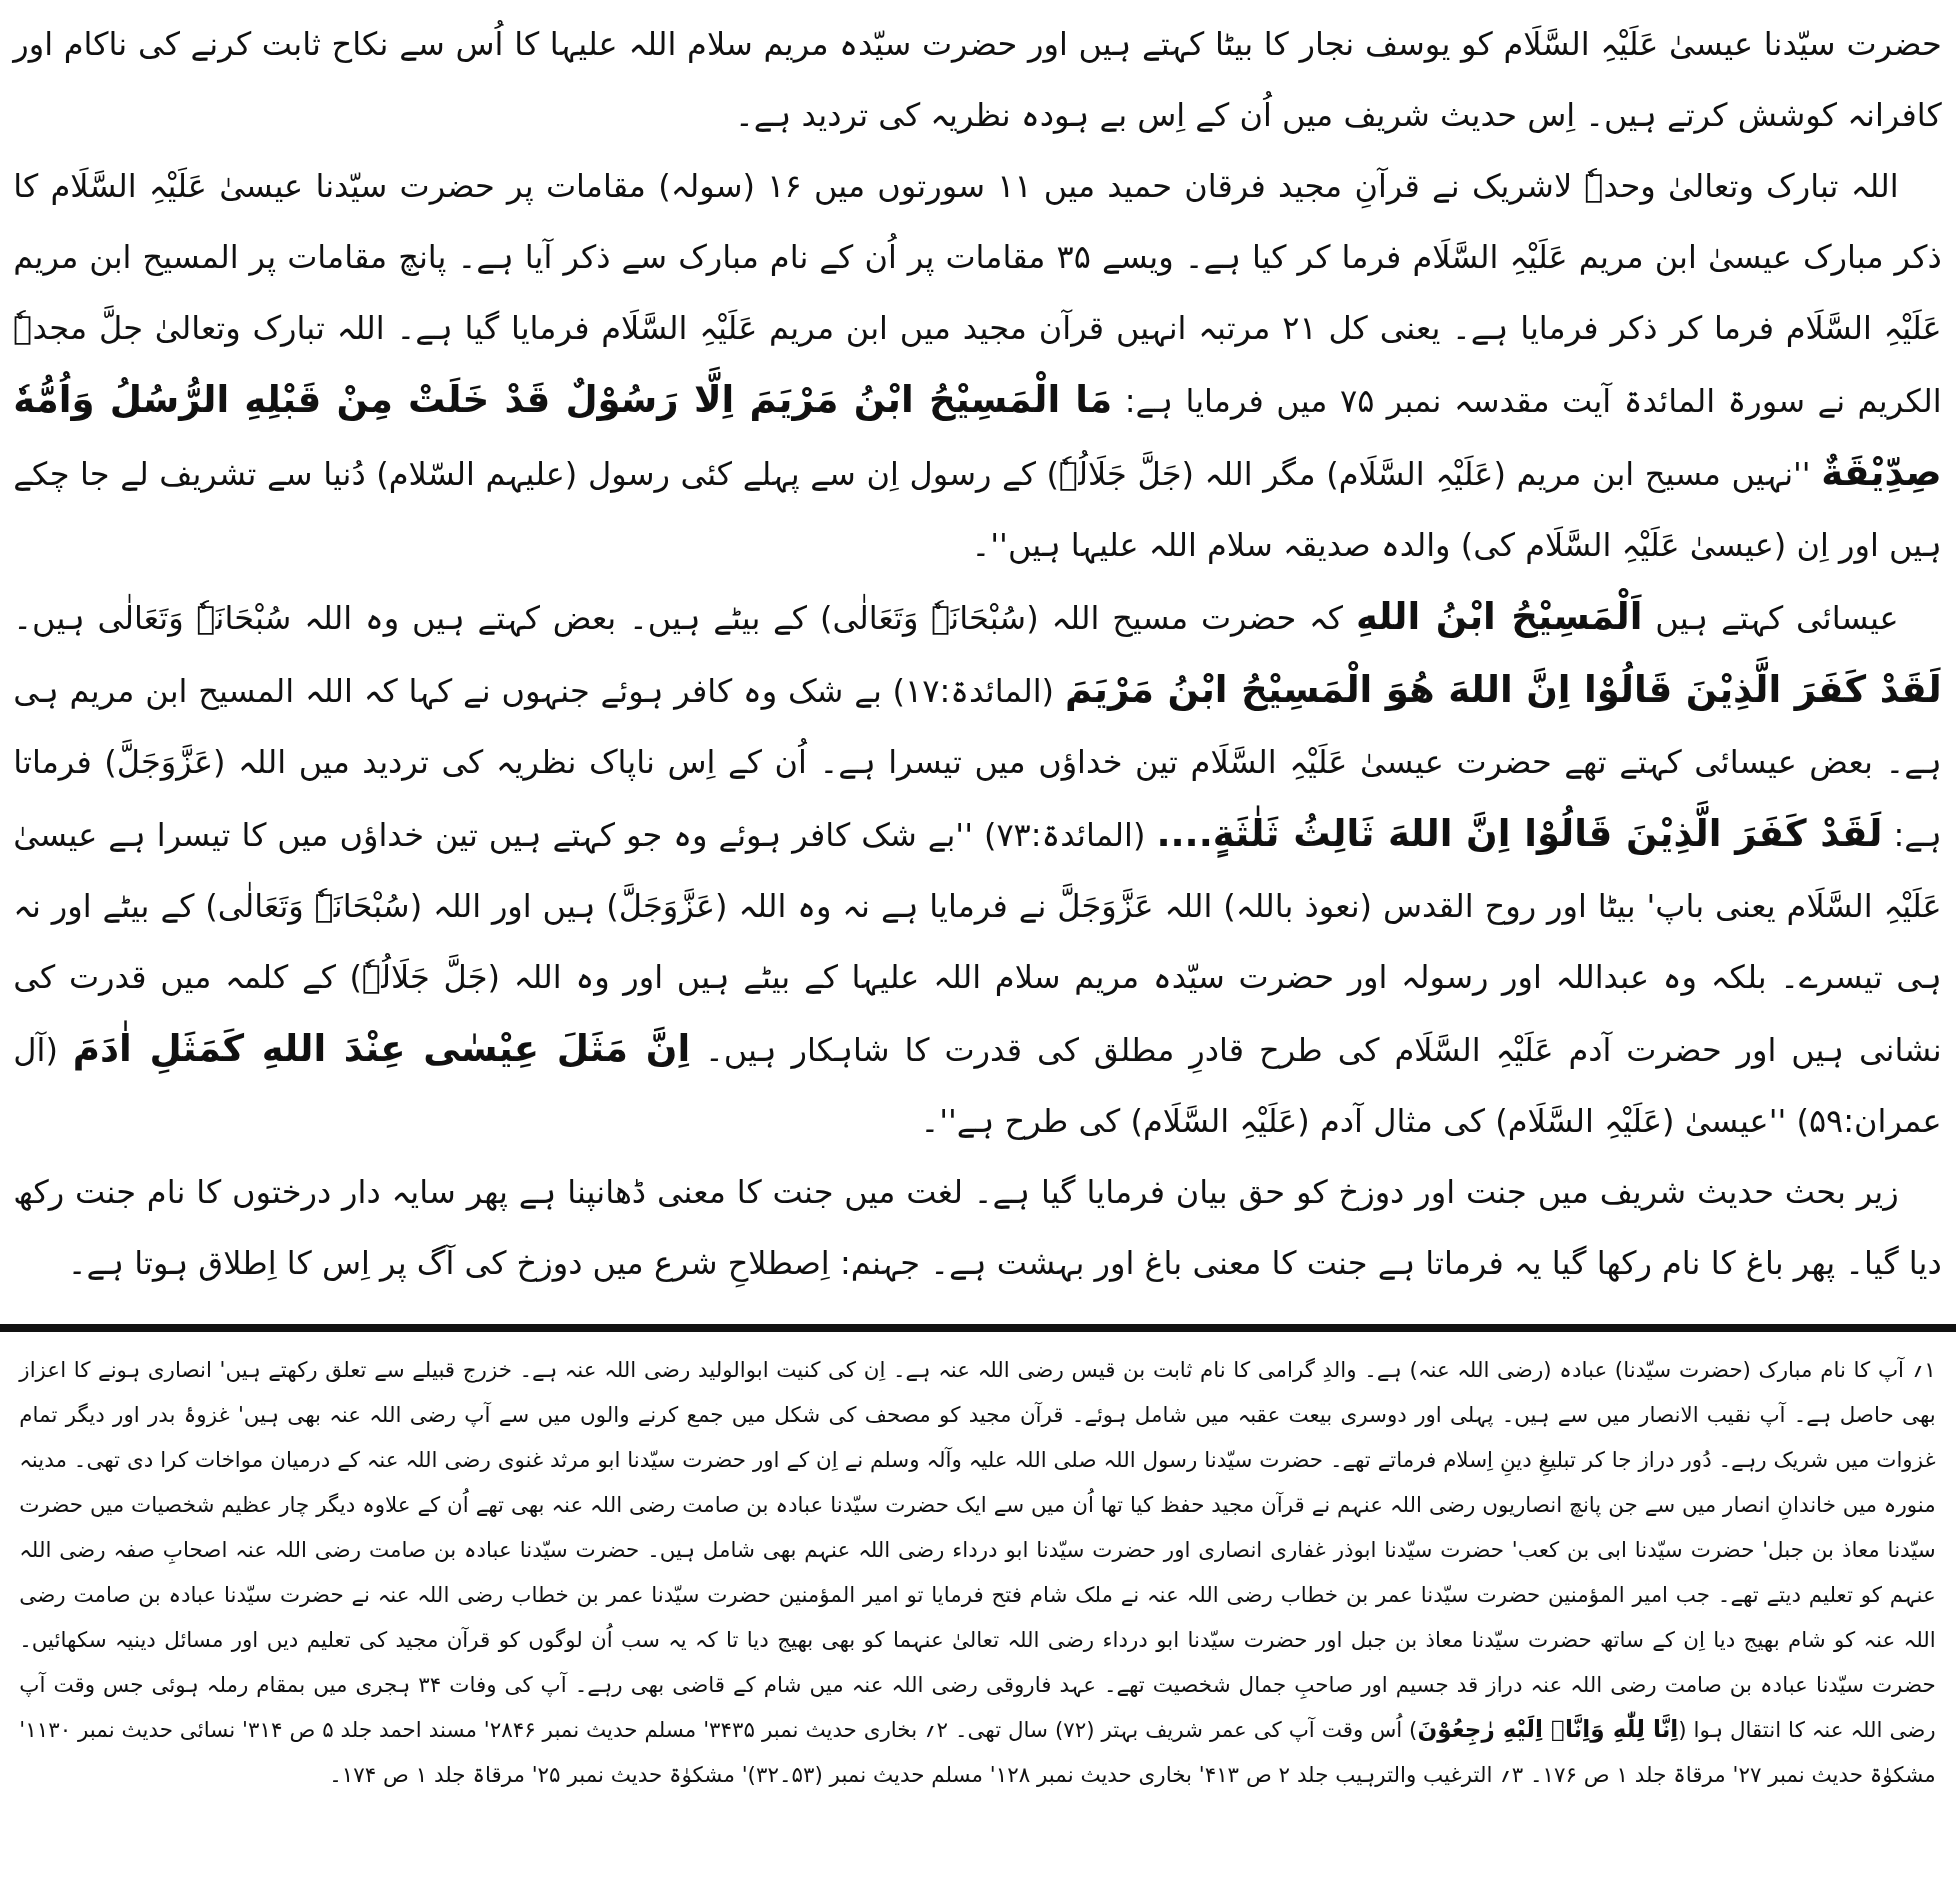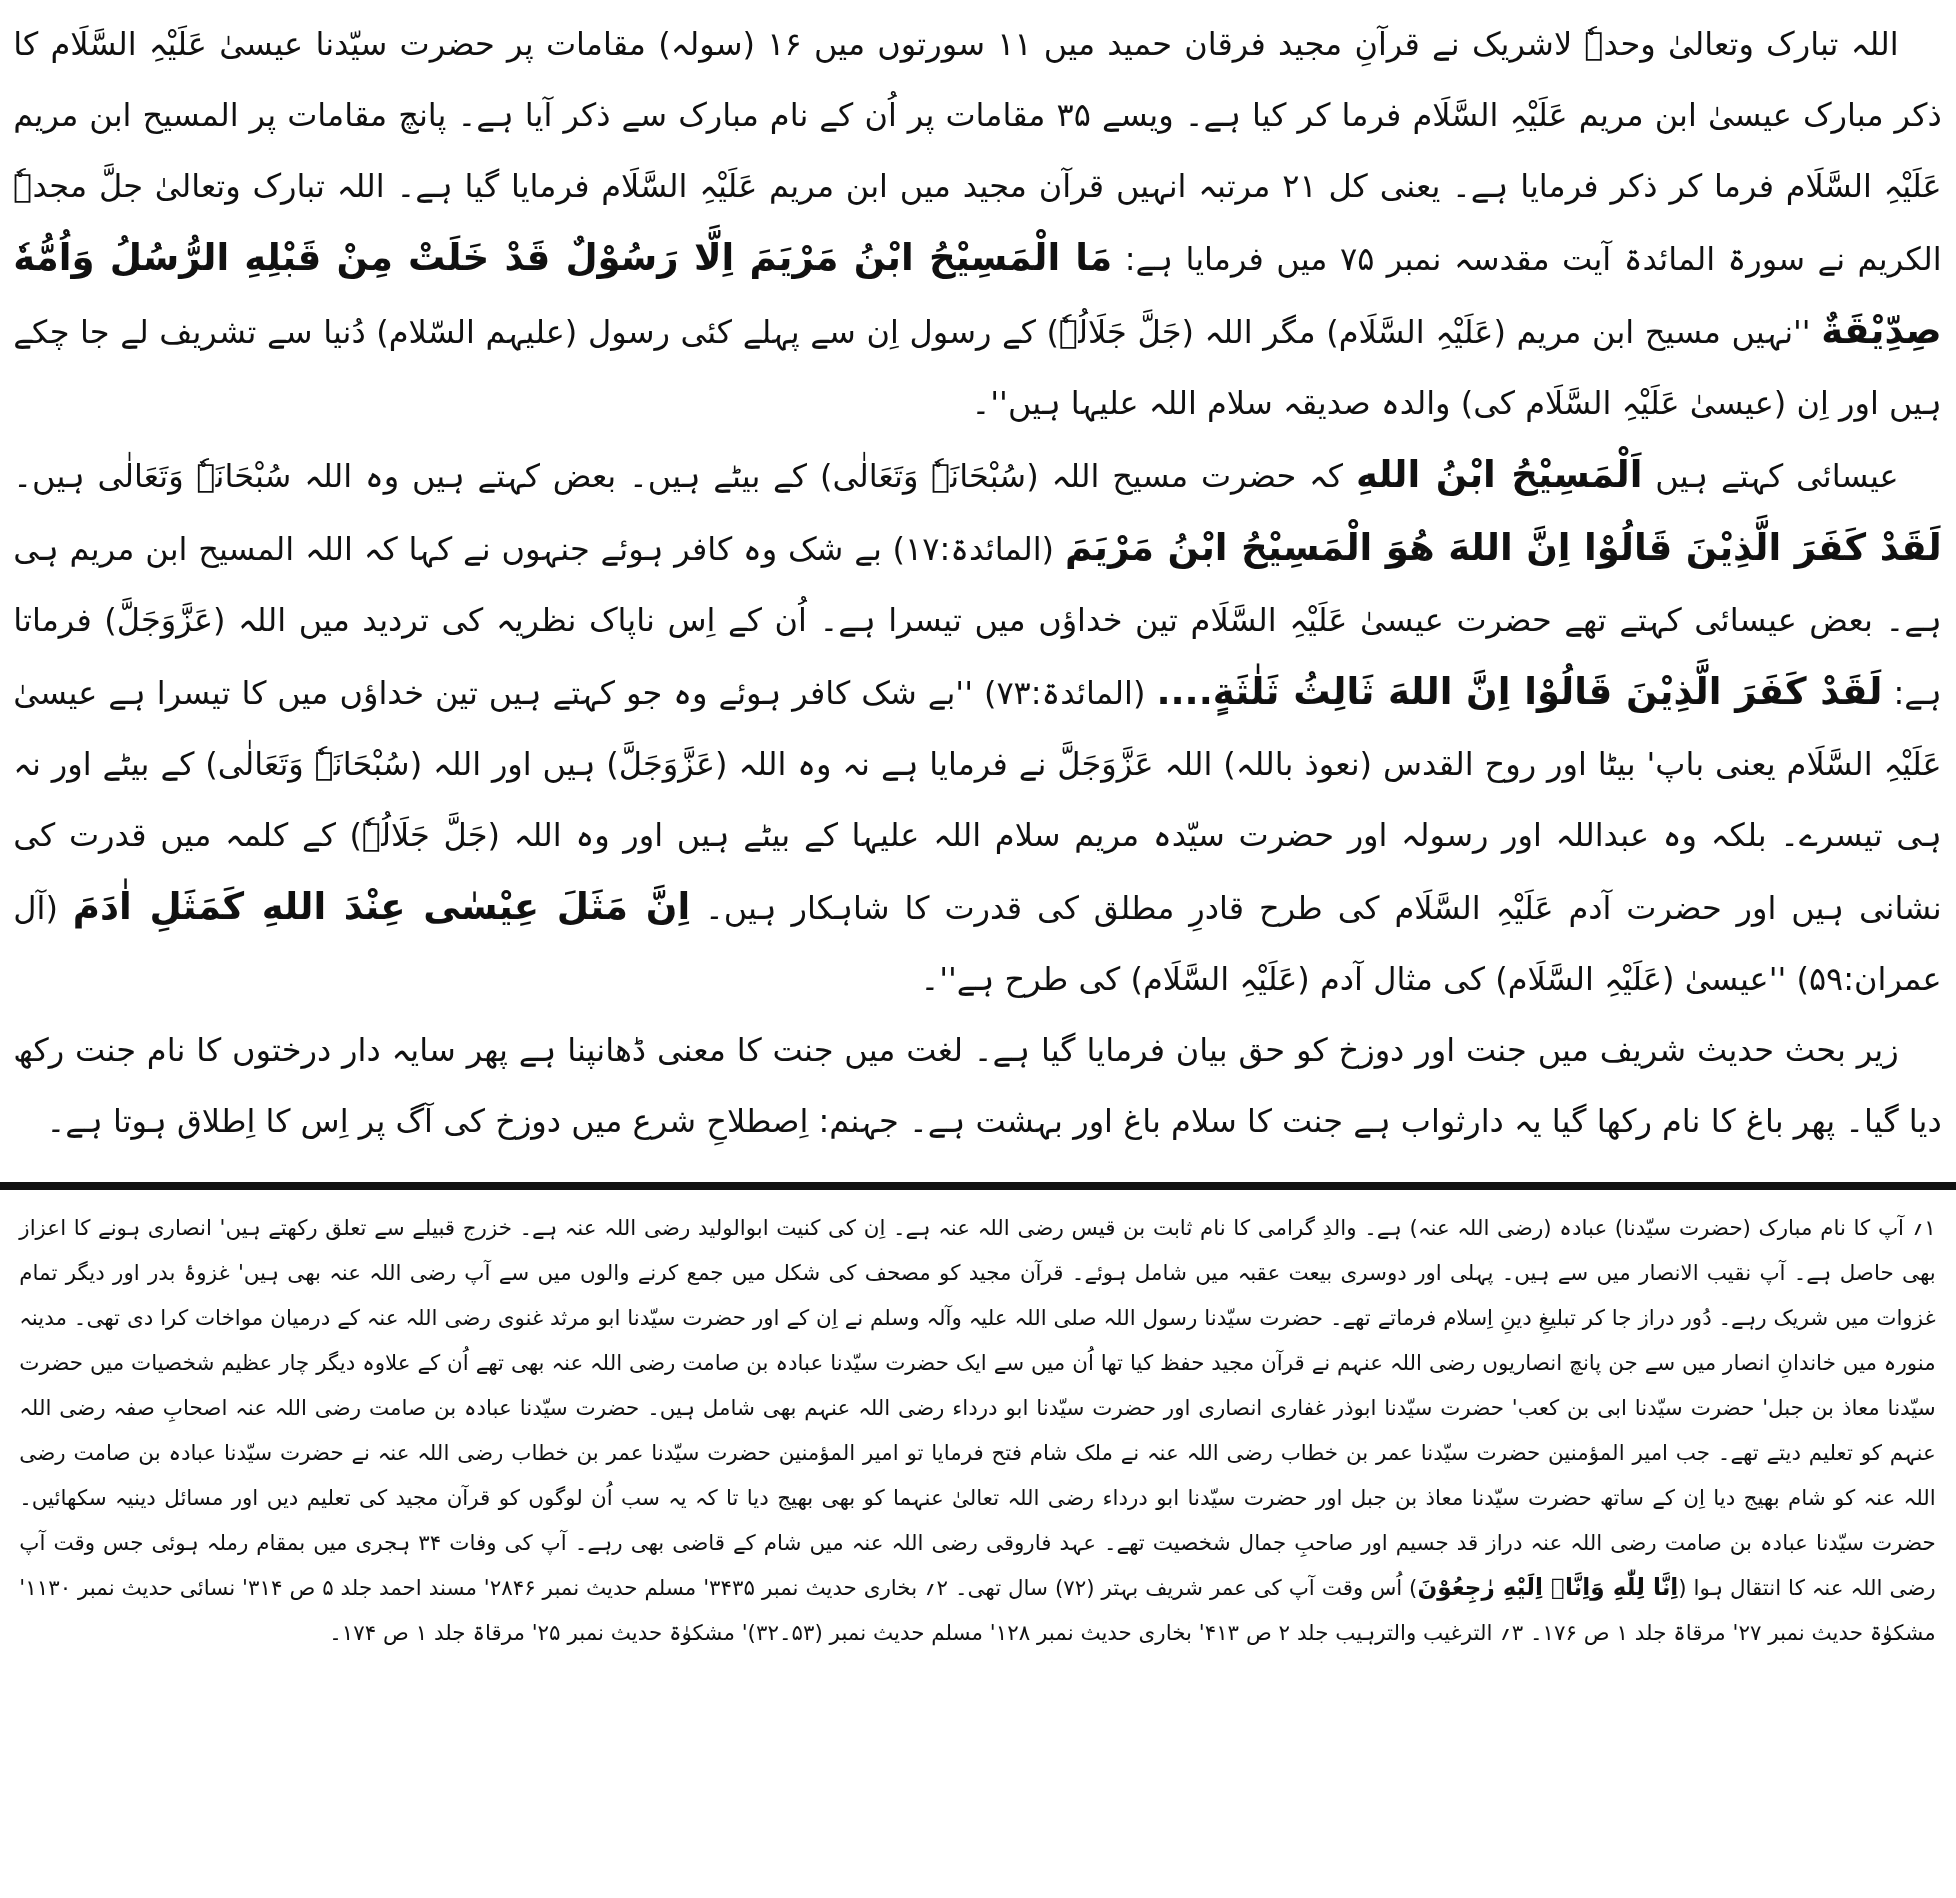--- a/index.html
+++ b/index.html
@@ -57,26 +57,27 @@
     font-size: 1.08em;
   }
 </style>
 </head>
 <body>
 
 <div class="page">
 
   <main class="main-text">
 
+    <p class="para"><span>حضرت سیّدنا عیسیٰ عَلَیْہِ السَّلَام کو یوسف نجار کا بیٹا کہتے ہیں اور حضرت سیّدہ مریم سلام اللہ علیہا کا اُس سے نکاح ثابت کرنے کی ناکام اور کافرانہ کوشش کرتے ہیں۔ اِس حدیث شریف میں اُن کے اِس بے ہودہ نظریہ کی تردید ہے۔</span></p>
 
     <p class="para para-indent"><span>اللہ تبارک وتعالیٰ وحدہٗ لاشریک نے قرآنِ مجید فرقان حمید میں ۱۱ سورتوں میں ۱۶ (سولہ) مقامات پر حضرت سیّدنا عیسیٰ عَلَیْہِ السَّلَام کا ذکر مبارک عیسیٰ ابن مریم عَلَیْہِ السَّلَام فرما کر کیا ہے۔ ویسے ۳۵ مقامات پر اُن کے نام مبارک سے ذکر آیا ہے۔ پانچ مقامات پر المسیح ابن مریم عَلَیْہِ السَّلَام فرما کر ذکر فرمایا ہے۔ یعنی کل ۲۱ مرتبہ انہیں قرآن مجید میں ابن مریم عَلَیْہِ السَّلَام فرمایا گیا ہے۔ اللہ تبارک وتعالیٰ جلَّ مجدہٗ الکریم نے سورۃ المائدۃ آیت مقدسہ نمبر ۷۵ میں فرمایا ہے: </span><span class="arabic">مَا الْمَسِيْحُ ابْنُ مَرْيَمَ اِلَّا رَسُوْلٌ قَدْ خَلَتْ مِنْ قَبْلِهِ الرُّسُلُ وَاُمُّهٗ صِدِّيْقَةٌ</span><span> ''نہیں مسیح ابن مریم (عَلَیْہِ السَّلَام) مگر اللہ (جَلَّ جَلَالُہٗ) کے رسول اِن سے پہلے کئی رسول (علیہم السّلام) دُنیا سے تشریف لے جا چکے ہیں اور اِن (عیسیٰ عَلَیْہِ السَّلَام کی) والدہ صدیقہ سلام اللہ علیہا ہیں''۔</span></p>
 
     <p class="para para-indent"><span>عیسائی کہتے ہیں </span><span class="arabic">اَلْمَسِيْحُ ابْنُ اللهِ</span><span> کہ حضرت مسیح اللہ (سُبْحَانَہٗ وَتَعَالٰی) کے بیٹے ہیں۔ بعض کہتے ہیں وہ اللہ سُبْحَانَہٗ وَتَعَالٰی ہیں۔ </span><span class="arabic">لَقَدْ كَفَرَ الَّذِيْنَ قَالُوْا اِنَّ اللهَ هُوَ الْمَسِيْحُ ابْنُ مَرْيَمَ</span><span> (المائدۃ:۱۷) بے شک وہ کافر ہوئے جنہوں نے کہا کہ اللہ المسیح ابن مریم ہی ہے۔ بعض عیسائی کہتے تھے حضرت عیسیٰ عَلَیْہِ السَّلَام تین خداؤں میں تیسرا ہے۔ اُن کے اِس ناپاک نظریہ کی تردید میں اللہ (عَزَّوَجَلَّ) فرماتا ہے: </span><span class="arabic">لَقَدْ كَفَرَ الَّذِيْنَ قَالُوْا اِنَّ اللهَ ثَالِثُ ثَلٰثَةٍ....</span><span> (المائدۃ:۷۳) ''بے شک کافر ہوئے وہ جو کہتے ہیں تین خداؤں میں کا تیسرا ہے عیسیٰ عَلَیْہِ السَّلَام یعنی باپ' بیٹا اور روح القدس (نعوذ باللہ) اللہ عَزَّوَجَلَّ نے فرمایا ہے نہ وہ اللہ (عَزَّوَجَلَّ) ہیں اور اللہ (سُبْحَانَہٗ وَتَعَالٰی) کے بیٹے اور نہ ہی تیسرے۔ بلکہ وہ عبداللہ اور رسولہ اور حضرت سیّدہ مریم سلام اللہ علیہا کے بیٹے ہیں اور وہ اللہ (جَلَّ جَلَالُہٗ) کے کلمہ میں قدرت کی نشانی ہیں اور حضرت آدم عَلَیْہِ السَّلَام کی طرح قادرِ مطلق کی قدرت کا شاہکار ہیں۔ </span><span class="arabic">اِنَّ مَثَلَ عِيْسٰى عِنْدَ اللهِ كَمَثَلِ اٰدَمَ</span><span> (آل عمران:۵۹) ''عیسیٰ (عَلَیْہِ السَّلَام) کی مثال آدم (عَلَیْہِ السَّلَام) کی طرح ہے''۔</span></p>
 
-    <p class="para para-indent"><span>زیر بحث حدیث شریف میں جنت اور دوزخ کو حق بیان فرمایا گیا ہے۔ لغت میں جنت کا معنی ڈھانپنا ہے پھر سایہ دار درختوں کا نام جنت رکھ دیا گیا۔ پھر باغ کا نام رکھا گیا یہ دارثواب ہے جنت کا سلام باغ اور بہشت ہے۔ جہنم: اِصطلاحِ شرع میں دوزخ کی آگ پر اِس کا اِطلاق ہوتا ہے۔</span></p>
+    <p class="para para-indent"><span>زیر بحث حدیث شریف میں جنت اور دوزخ کو حق بیان فرمایا گیا ہے۔ لغت میں جنت کا معنی ڈھانپنا ہے پھر سایہ دار درختوں کا نام جنت رکھ دیا گیا۔ پھر باغ کا نام رکھا گیا یہ فرماتا ہے جنت کا معنی باغ اور بہشت ہے۔ جہنم: اِصطلاحِ شرع میں دوزخ کی آگ پر اِس کا اِطلاق ہوتا ہے۔</span></p>
 
   </main>
 
   <hr class="divider">
 
   <footer class="footnotes">
     <p><span>۱؍ آپ کا نام مبارک (حضرت سیّدنا) عبادہ (رضی اللہ عنہ) ہے۔ والدِ گرامی کا نام ثابت بن قیس رضی اللہ عنہ ہے۔ اِن کی کنیت ابوالولید رضی اللہ عنہ ہے۔ خزرج قبیلے سے تعلق رکھتے ہیں' انصاری ہونے کا اعزاز بھی حاصل ہے۔ آپ نقیب الانصار میں سے ہیں۔ پہلی اور دوسری بیعت عقبہ میں شامل ہوئے۔ قرآن مجید کو مصحف کی شکل میں جمع کرنے والوں میں سے آپ رضی اللہ عنہ بھی ہیں' غزوۂ بدر اور دیگر تمام غزوات میں شریک رہے۔ دُور دراز جا کر تبلیغِ دینِ اِسلام فرماتے تھے۔ حضرت سیّدنا رسول اللہ صلی اللہ علیہ وآلہ وسلم نے اِن کے اور حضرت سیّدنا ابو مرثد غنوی رضی اللہ عنہ کے درمیان مواخات کرا دی تھی۔ مدینہ منورہ میں خاندانِ انصار میں سے جن پانچ انصاریوں رضی اللہ عنہم نے قرآن مجید حفظ کیا تھا اُن میں سے ایک حضرت سیّدنا عبادہ بن صامت رضی اللہ عنہ بھی تھے اُن کے علاوہ دیگر چار عظیم شخصیات میں حضرت سیّدنا معاذ بن جبل' حضرت سیّدنا ابی بن کعب' حضرت سیّدنا ابوذر غفاری انصاری اور حضرت سیّدنا ابو درداء رضی اللہ عنہم بھی شامل ہیں۔ حضرت سیّدنا عبادہ بن صامت رضی اللہ عنہ اصحابِ صفہ رضی اللہ عنہم کو تعلیم دیتے تھے۔ جب امیر المؤمنین حضرت سیّدنا عمر بن خطاب رضی اللہ عنہ نے ملک شام فتح فرمایا تو امیر المؤمنین حضرت سیّدنا عمر بن خطاب رضی اللہ عنہ نے حضرت سیّدنا عبادہ بن صامت رضی اللہ عنہ کو شام بھیج دیا اِن کے ساتھ حضرت سیّدنا معاذ بن جبل اور حضرت سیّدنا ابو درداء رضی اللہ تعالیٰ عنہما کو بھی بھیج دیا تا کہ یہ سب اُن لوگوں کو قرآن مجید کی تعلیم دیں اور مسائل دینیہ سکھائیں۔ حضرت سیّدنا عبادہ بن صامت رضی اللہ عنہ دراز قد جسیم اور صاحبِ جمال شخصیت تھے۔ عہد فاروقی رضی اللہ عنہ میں شام کے قاضی بھی رہے۔ آپ کی وفات ۳۴ ہجری میں بمقام رملہ ہوئی جس وقت آپ رضی اللہ عنہ کا انتقال ہوا (</span><span class="arabic">اِنَّا لِلّٰهِ وَاِنَّاۤ اِلَيْهِ رٰجِعُوْنَ</span><span>) اُس وقت آپ کی عمر شریف بہتر (۷۲) سال تھی۔ ۲؍ بخاری حدیث نمبر ۳۴۳۵' مسلم حدیث نمبر ۲۸۴۶' مسند احمد جلد ۵ ص ۳۱۴' نسائی حدیث نمبر ۱۱۳۰' مشکوٰۃ حدیث نمبر ۲۷' مرقاۃ جلد ۱ ص ۱۷۶۔ ۳؍ الترغیب والترہیب جلد ۲ ص ۴۱۳' بخاری حدیث نمبر ۱۲۸' مسلم حدیث نمبر (۵۳۔۳۲)' مشکوٰۃ حدیث نمبر ۲۵' مرقاۃ جلد ۱ ص ۱۷۴۔</span></p>
   </footer>
 
 </div>

